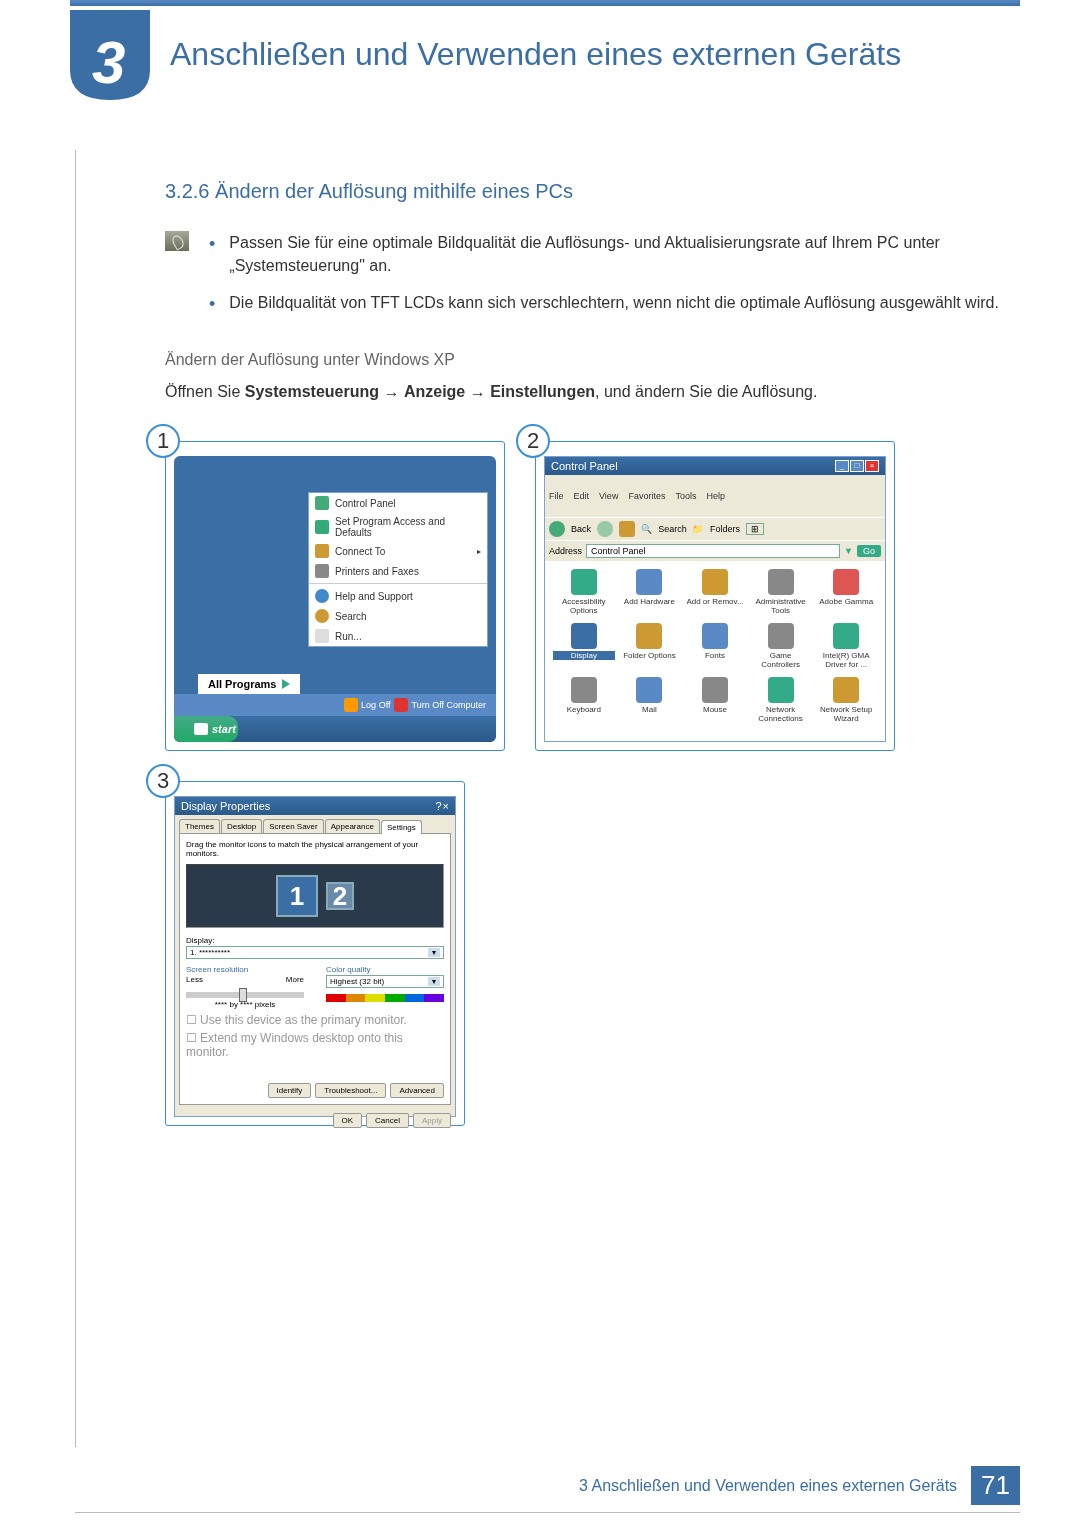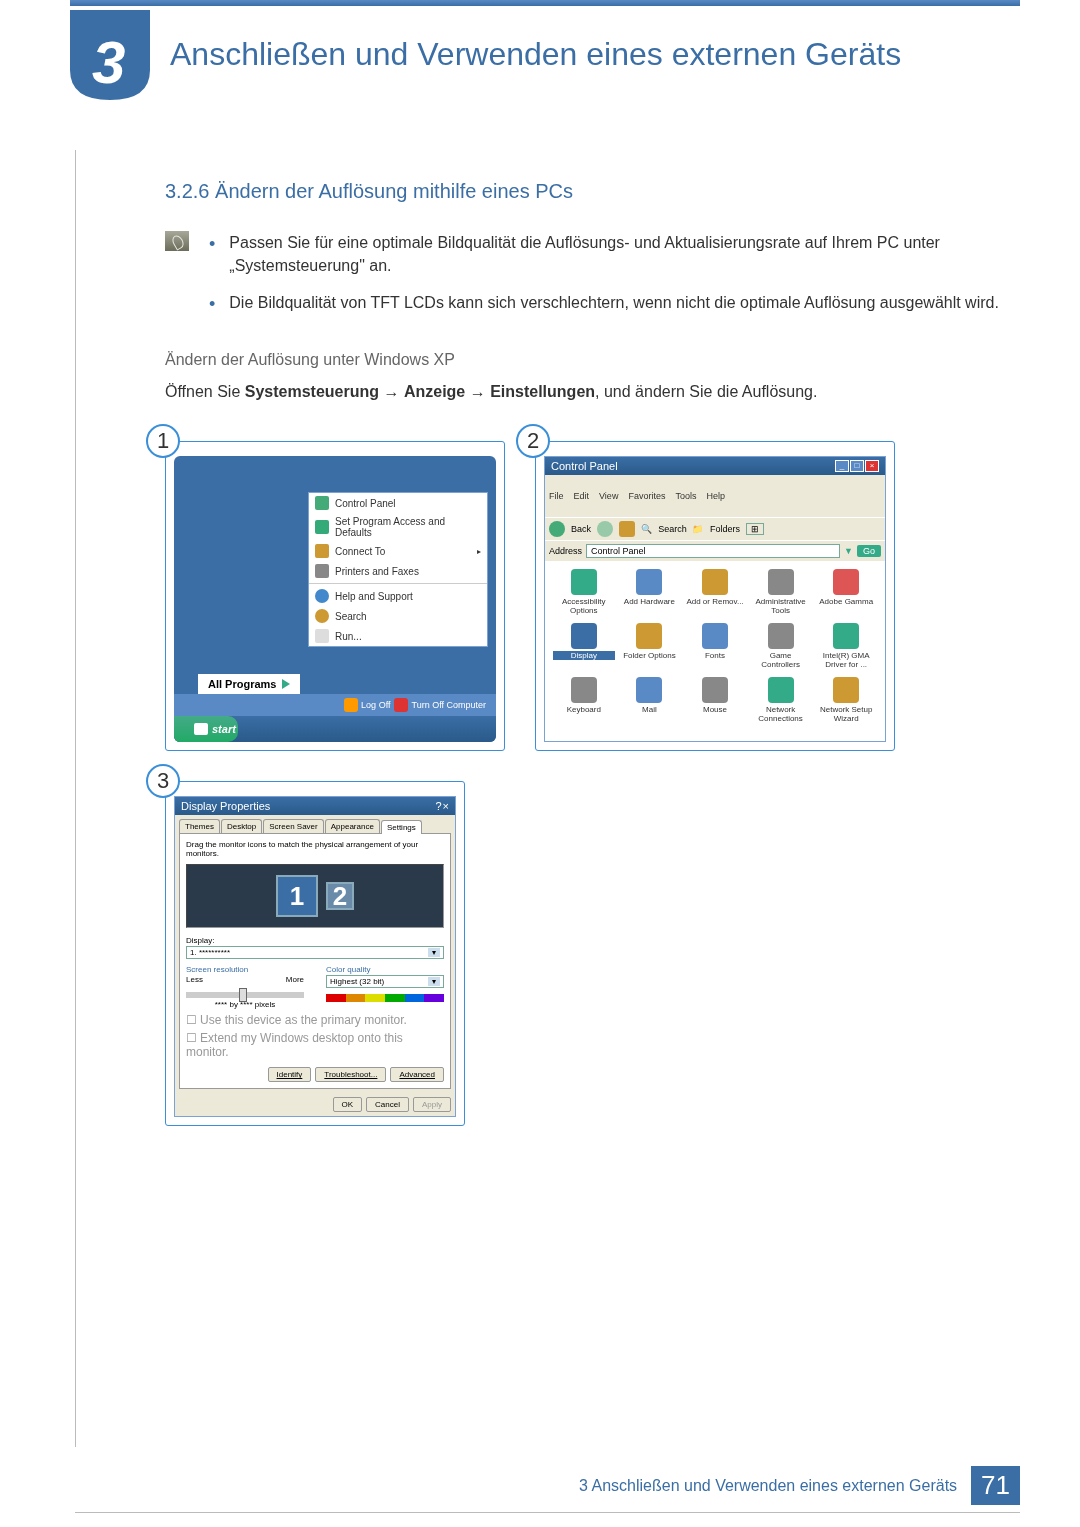--- a/index.html
+++ b/index.html
@@ -92,21 +92,21 @@
   .dp-label { font-size: 8px; margin-bottom: 1px; }
   .dp-select { width: 100%; background: #fff; border: 1px solid #7a9; padding: 1px 3px; margin-bottom: 6px; font-size: 8px; display: flex; align-items: center; }
   .dp-select .dd { margin-left: auto; background: #cde; width: 12px; text-align: center; }
   .dp-row { display: flex; gap: 22px; }
   .dp-col { flex: 1; }
   .dp-slider { height: 6px; background: linear-gradient(90deg, #ccc 50%, #ccc 50%); position: relative; margin: 8px 0 2px; }
   .dp-slider .thumb { position: absolute; left: 45%; top: -4px; width: 8px; height: 14px; background: #ddd; border: 1px solid #666; }
   .dp-colorbar { display: flex; height: 8px; margin-top: 2px; }
   .dp-colorbar div { flex: 1; }
   .dp-check { font-size: 12px; color: #999; margin-top: 4px; }
-  .dp-btns { display: flex; justify-content: flex-end; gap: 4px; margin-top: 8px; text-decoration: underline; }
+  .dp-btns { display: flex; justify-content: flex-end; gap: 4px; margin-top: 24px; }
   .dp-btn { background: #ece9d8; border: 1px solid #999; padding: 2px 8px; font-size: 8px; border-radius: 2px; }
   .dp-footer { display: flex; justify-content: flex-end; gap: 4px; padding: 4px; }
   
   
   .footer { position: absolute; bottom: 22px; left: 0; right: 60px; display: flex; align-items: center; justify-content: flex-end; gap: 14px; }
   .footer-text { color: #3a6ea5; font-size: 16px; }
   .footer-page { background: #3a6ea5; color: #fff; font-size: 26px; padding: 4px 10px; }
   .footer-line { position: absolute; bottom: 14px; left: 75px; right: 60px; height: 1px; background: #bbb; }
 </style>
 </head>

